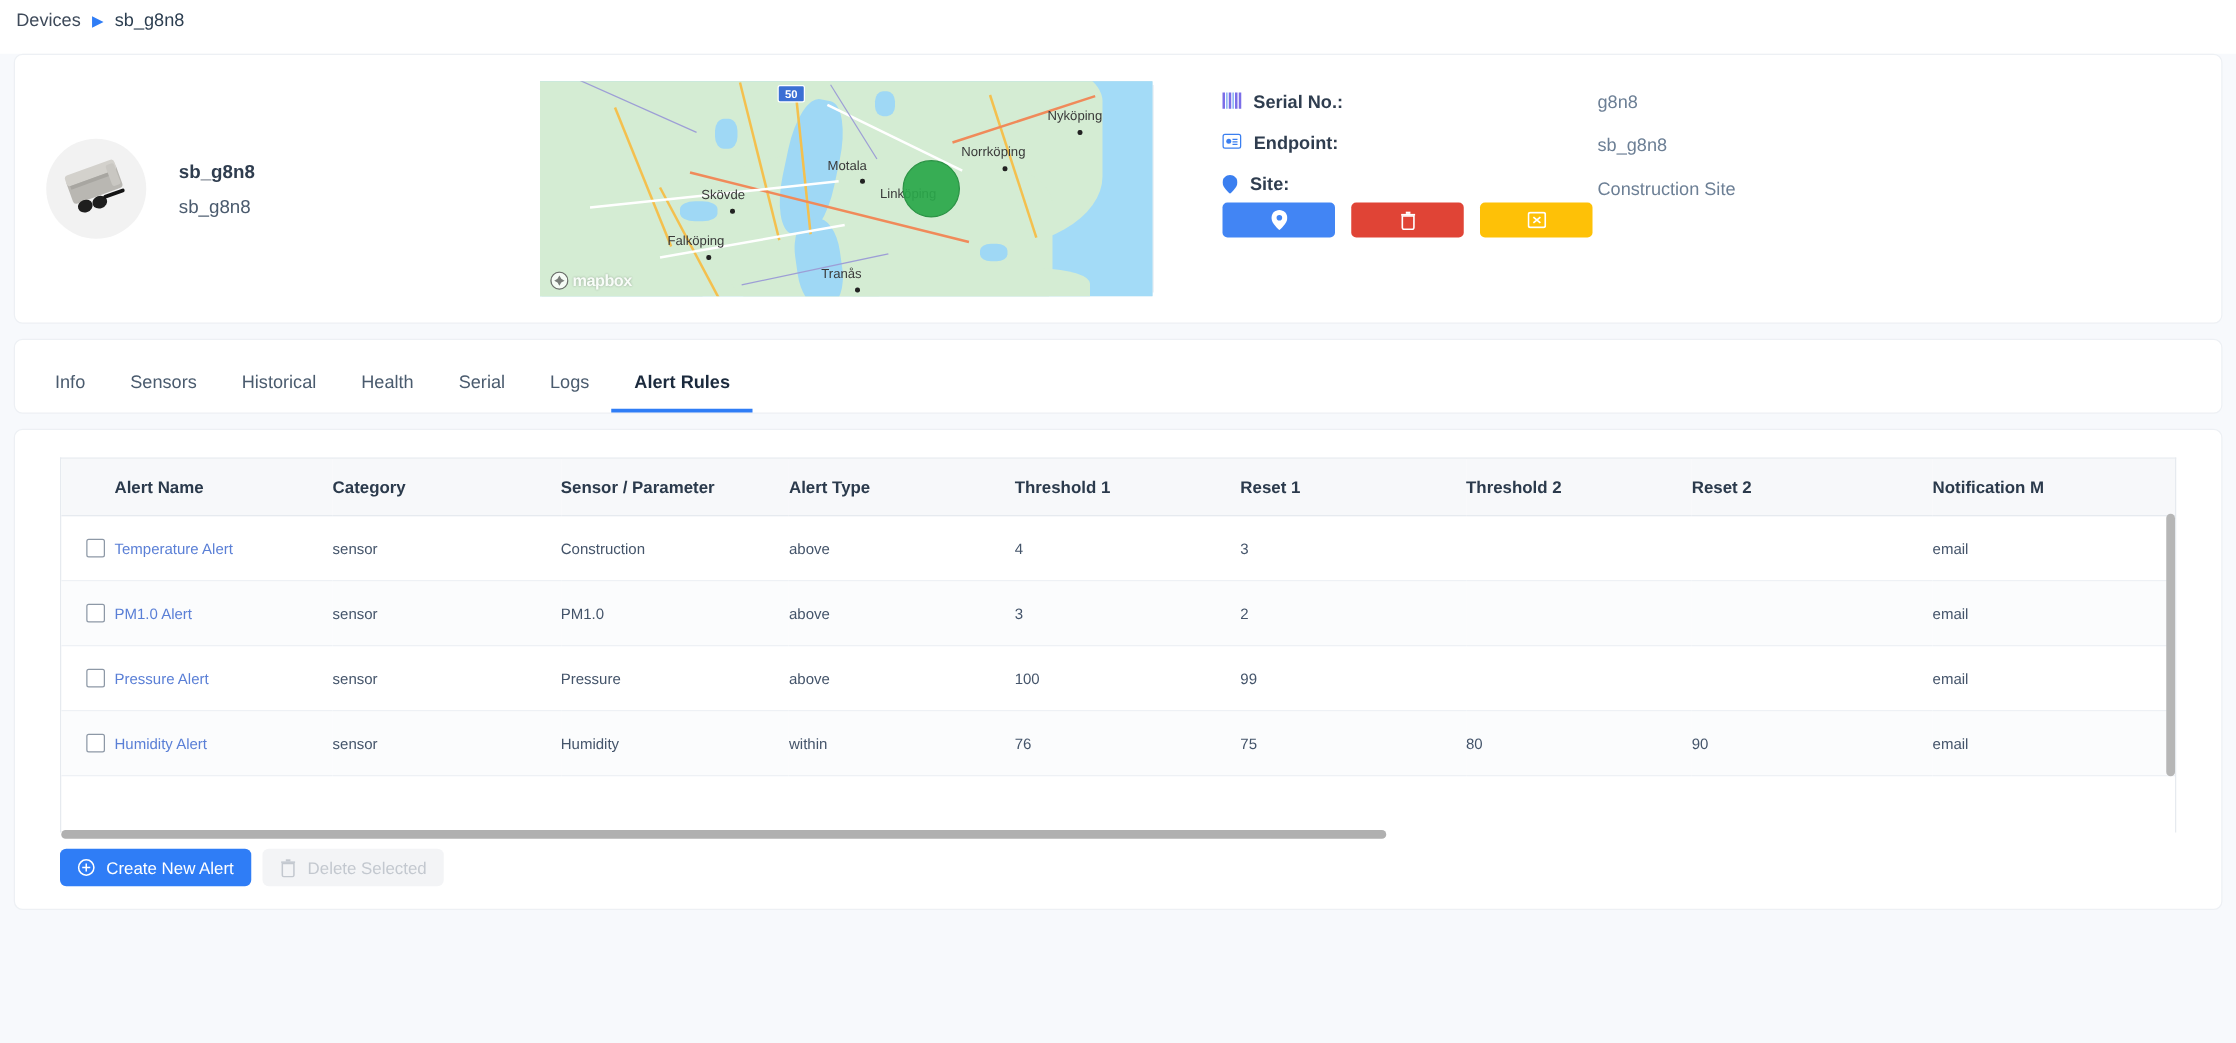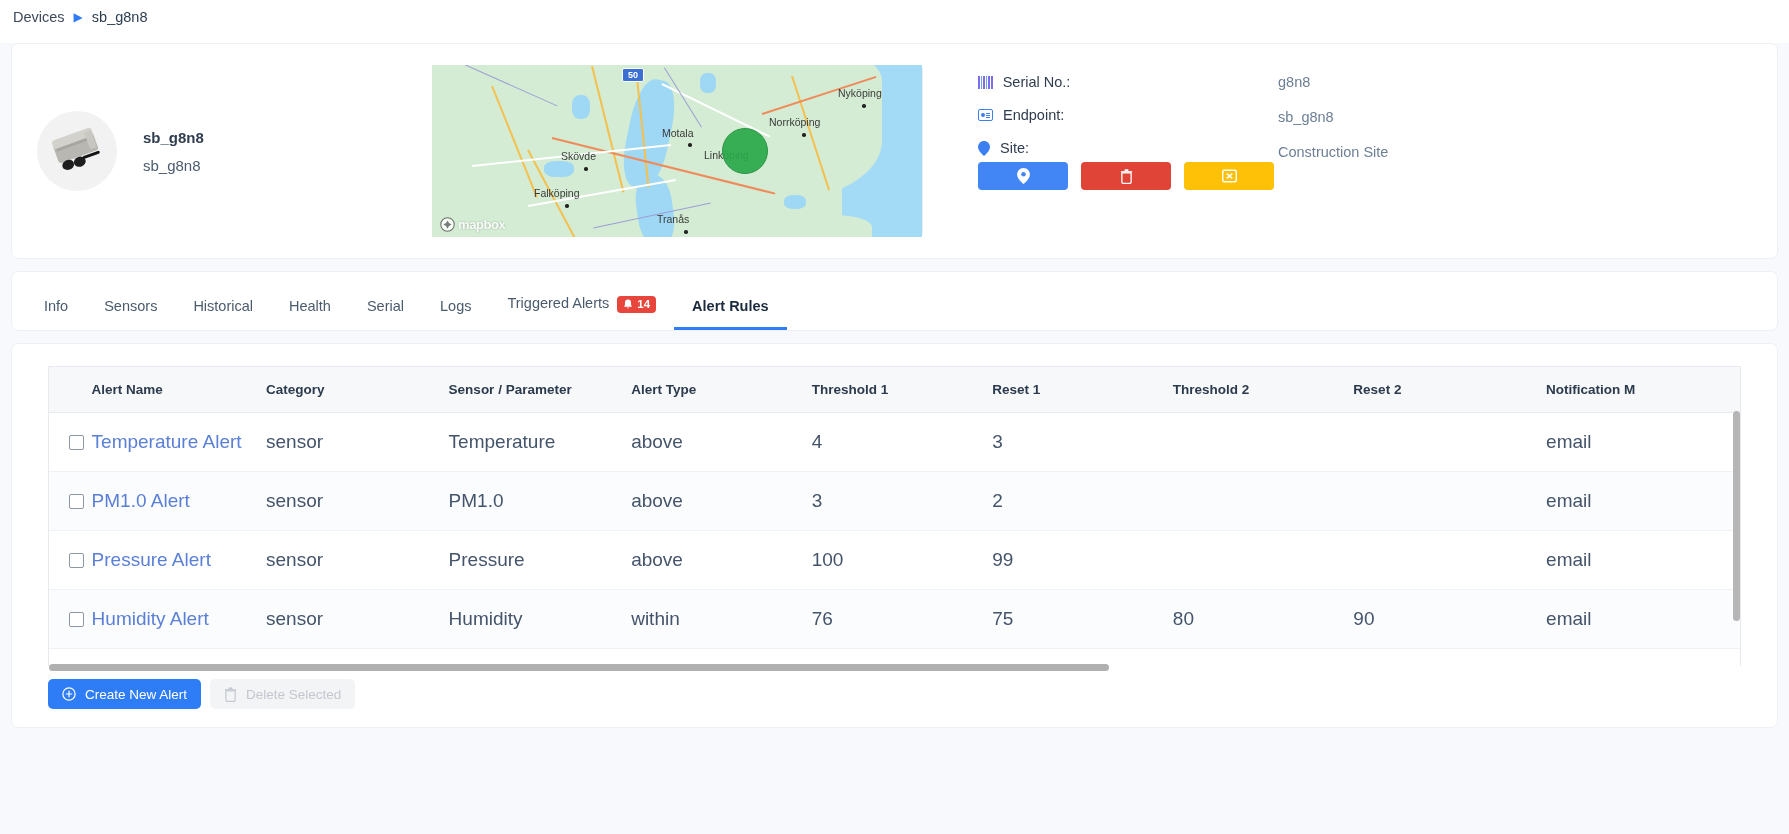--- a/index.html
+++ b/index.html
@@ -115,21 +115,21 @@
   .meta-divider {
     width: 1px; background: #e9edf2; margin: 24px 0;
   }
   .meta-panel {
     flex: 1;
     display: flex;
     padding: 30px 0 0 55px;
     position: relative;
   }
   .meta-labels { width: 300px; display: flex; flex-direction: column; gap: 17px; }
-  .meta-row { display: flex; align-items: center; gap: 10px; font-size: 14.5px; color: #2f3d4f; font-weight: normal; }
+  .meta-row { display: flex; align-items: flex-start; gap: 10px; font-size: 14.5px; color: #2f3d4f; font-weight: bold; }
   .meta-values { display: flex; flex-direction: column; gap: 17px; }
   .meta-val { font-size: 14.5px; color: #6c7f95; height: 18px; }
   .icon-barcode { display:flex; gap:1.2px; align-items:flex-end; height:13px; }
   .icon-barcode i { display:block; width:1.6px; background:#7b6ee8; height:13px; }
   .icon-barcode i:nth-child(2){ background:#6fa4f0; width:1.2px;}
   .icon-barcode i:nth-child(4){ background:#6fa4f0; width:1.2px;}
   .icon-card {
     width: 15px; height: 12px; border: 1.6px solid #3b7ff0; border-radius: 2px;
     display:flex; align-items:center; gap:1.5px; padding:1.5px;
   }
@@ -203,21 +203,21 @@
     background: #f7f8fa;
     text-align: left;
     font-size: 13.5px;
     font-weight: bold;
     color: #2b3a4c;
     padding: 15px 0 15px 0;
     border-bottom: 1px solid #e6eaef;
     white-space: nowrap;
   }
   tbody td {
-    font-size: 19px;
+    font-size: 12px;
     color: #44546a;
     padding: 18px 0;
     border-bottom: 1px solid #eef1f5;
     white-space: nowrap;
   }
   tbody tr:nth-child(even) { background: #fbfcfd; }
   .col-chk   { width: 42px; padding-left: 20px !important; }
   .col-name  { width: 172px; }
   .col-cat   { width: 180px; }
   .col-sens  { width: 180px; }
@@ -447,30 +447,20 @@
       </div>
     <div class="tab">
         <span>Health</span>
       </div>
     <div class="tab">
         <span>Serial</span>
       </div>
     <div class="tab">
         <span>Logs</span>
       </div>
-    <div class="tab">
-      <span>Triggered Alerts</span>
-      <span class="tab-badge">
-        <svg width="10" height="11" viewBox="0 0 12 13">
-          <path d="M6 0.5a3.6 3.6 0 0 0-3.6 3.6v2.6L1.2 9.2h9.6L9.6 6.7V4.1A3.6 3.6 0 0 0 6 .5z" fill="#fff"></path>
-          <path d="M4.6 10.2a1.5 1.5 0 0 0 2.8 0z" fill="#fff"></path>
-        </svg>
-        <span>14</span>
-      </span>
-    </div>
     <div class="tab active">
         <span>Alert Rules</span>
       </div>
   </div>
 
   <div class="table-card">
     <div class="table-scroll">
       <table>
         <thead>
           <tr>
@@ -486,21 +476,21 @@
             <th class="col-note">Notification M</th>
           </tr>
         </thead>
         <tbody id="tbody">
             <tr>
               <td class="col-chk">
                 <span class="chk"></span>
               </td>
               <td class="col-name alert-link">Temperature Alert</td>
               <td class="col-cat">sensor</td>
-              <td class="col-sens">Temperature</td>
+              <td class="col-sens">Construction</td>
               <td class="col-type">above</td>
               <td class="col-th1">4</td>
               <td class="col-rs1">3</td>
               <td class="col-th2"></td>
               <td class="col-rs2"></td>
               <td class="col-note">email</td>
             </tr>
             <tr>
               <td class="col-chk">
                 <span class="chk"></span>

